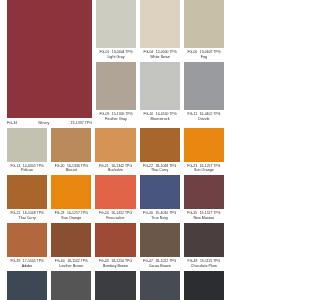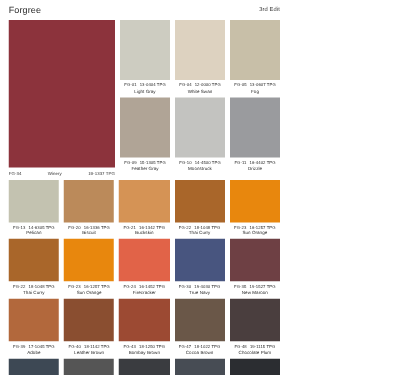--- a/index.html
+++ b/index.html
@@ -58,24 +58,20 @@
   
   .lower{padding:0 6px 0 7px;box-sizing:border-box;display:flex;flex-direction:column;gap:3px;}
   .lower .chip{height:34px;}
   .spacer-top{height:3px;}
 </style>
 </head>
 <body>
 
 <div id="page">
 
-  <div class="header">
-    <div class="brand">Forgree</div>
-    <div class="edition">3rd Edit</div>
-  </div>
 
   <div class="topblock">
 
     <div class="hero-col">
       <div class="hero-chip" style="background: rgb(140, 51, 60);"></div>
       <div class="hero-label">
         <span class="hl-code">FG-34</span>
         <span class="hl-name">Winery</span>
         <span class="hl-ref">19-1337 TPG</span>
       </div>

